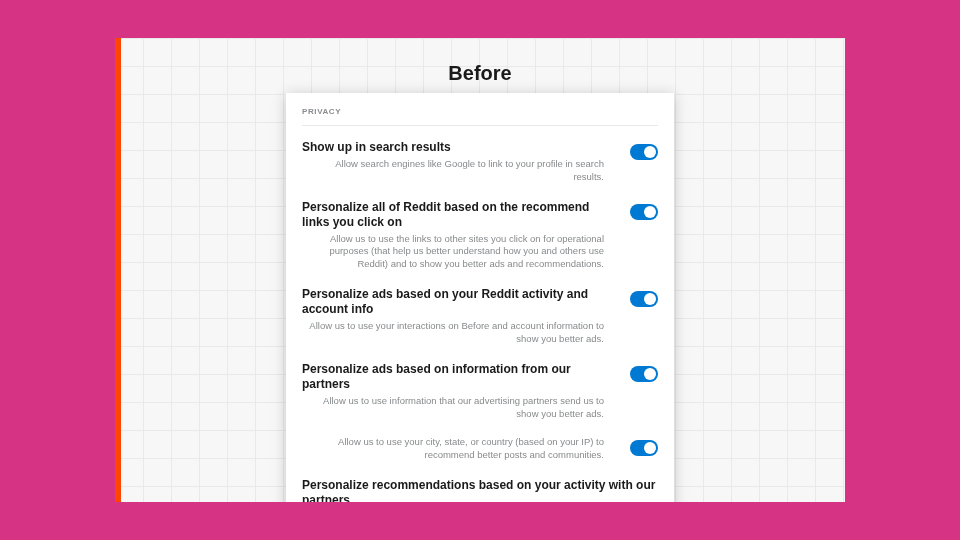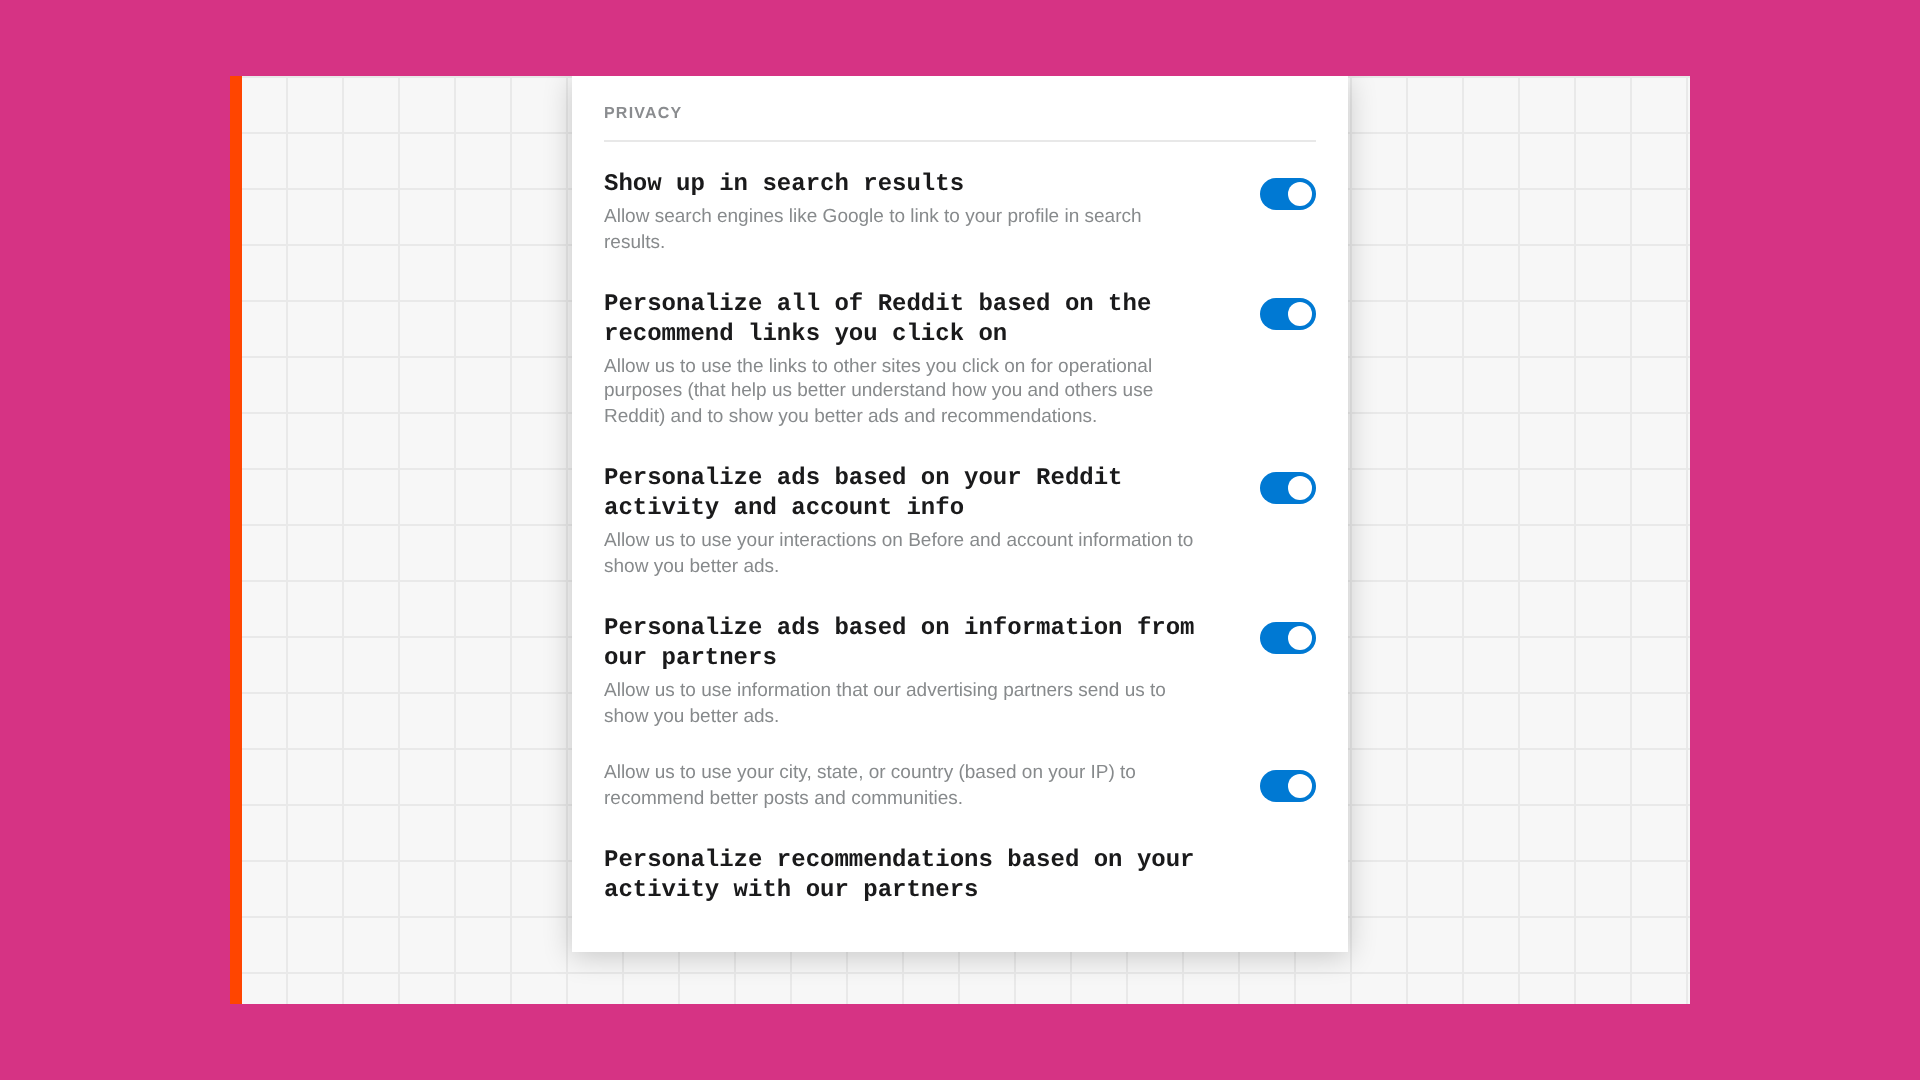--- a/index.html
+++ b/index.html
@@ -59,26 +59,26 @@
       margin-bottom: 16px;
       gap: 26px;
     }
     .setting-text { flex: 1; min-width: 0; }
     .setting-title {
       font-size: 12px;
       font-weight: 600;
       color: #1a1a1b;
       line-height: 1.25;
       margin-bottom: 3px;
-      font-family: Liberation Mono, monospace;
     }
     .setting-desc {
       font-size: 9.5px;
       color: #878a8c;
       line-height: 1.35;
+      text-align: right;
     }
     .toggle {
       flex-shrink: 0;
       width: 28px;
       height: 16px;
       border-radius: 999px;
       background: #0079d3;
       position: relative;
       margin-top: 4px;
       cursor: pointer;
@@ -91,20 +91,21 @@
       border-radius: 50%;
       background: #ffffff;
     }
   </style>
 </head>
 <body>
 
 <div class="backdrop">
   <div class="accent-bar"></div>
 
+  <h1 class="heading">Before</h1>
 
   <div class="card">
     <div class="section-label">PRIVACY</div>
 
     <div class="setting-row">
       <div class="setting-text">
         <div class="setting-title">Show up in search results</div>
         <div class="setting-desc">Allow search engines like Google to link to your profile in search results.</div>
       </div>
       <div class="toggle"></div>

